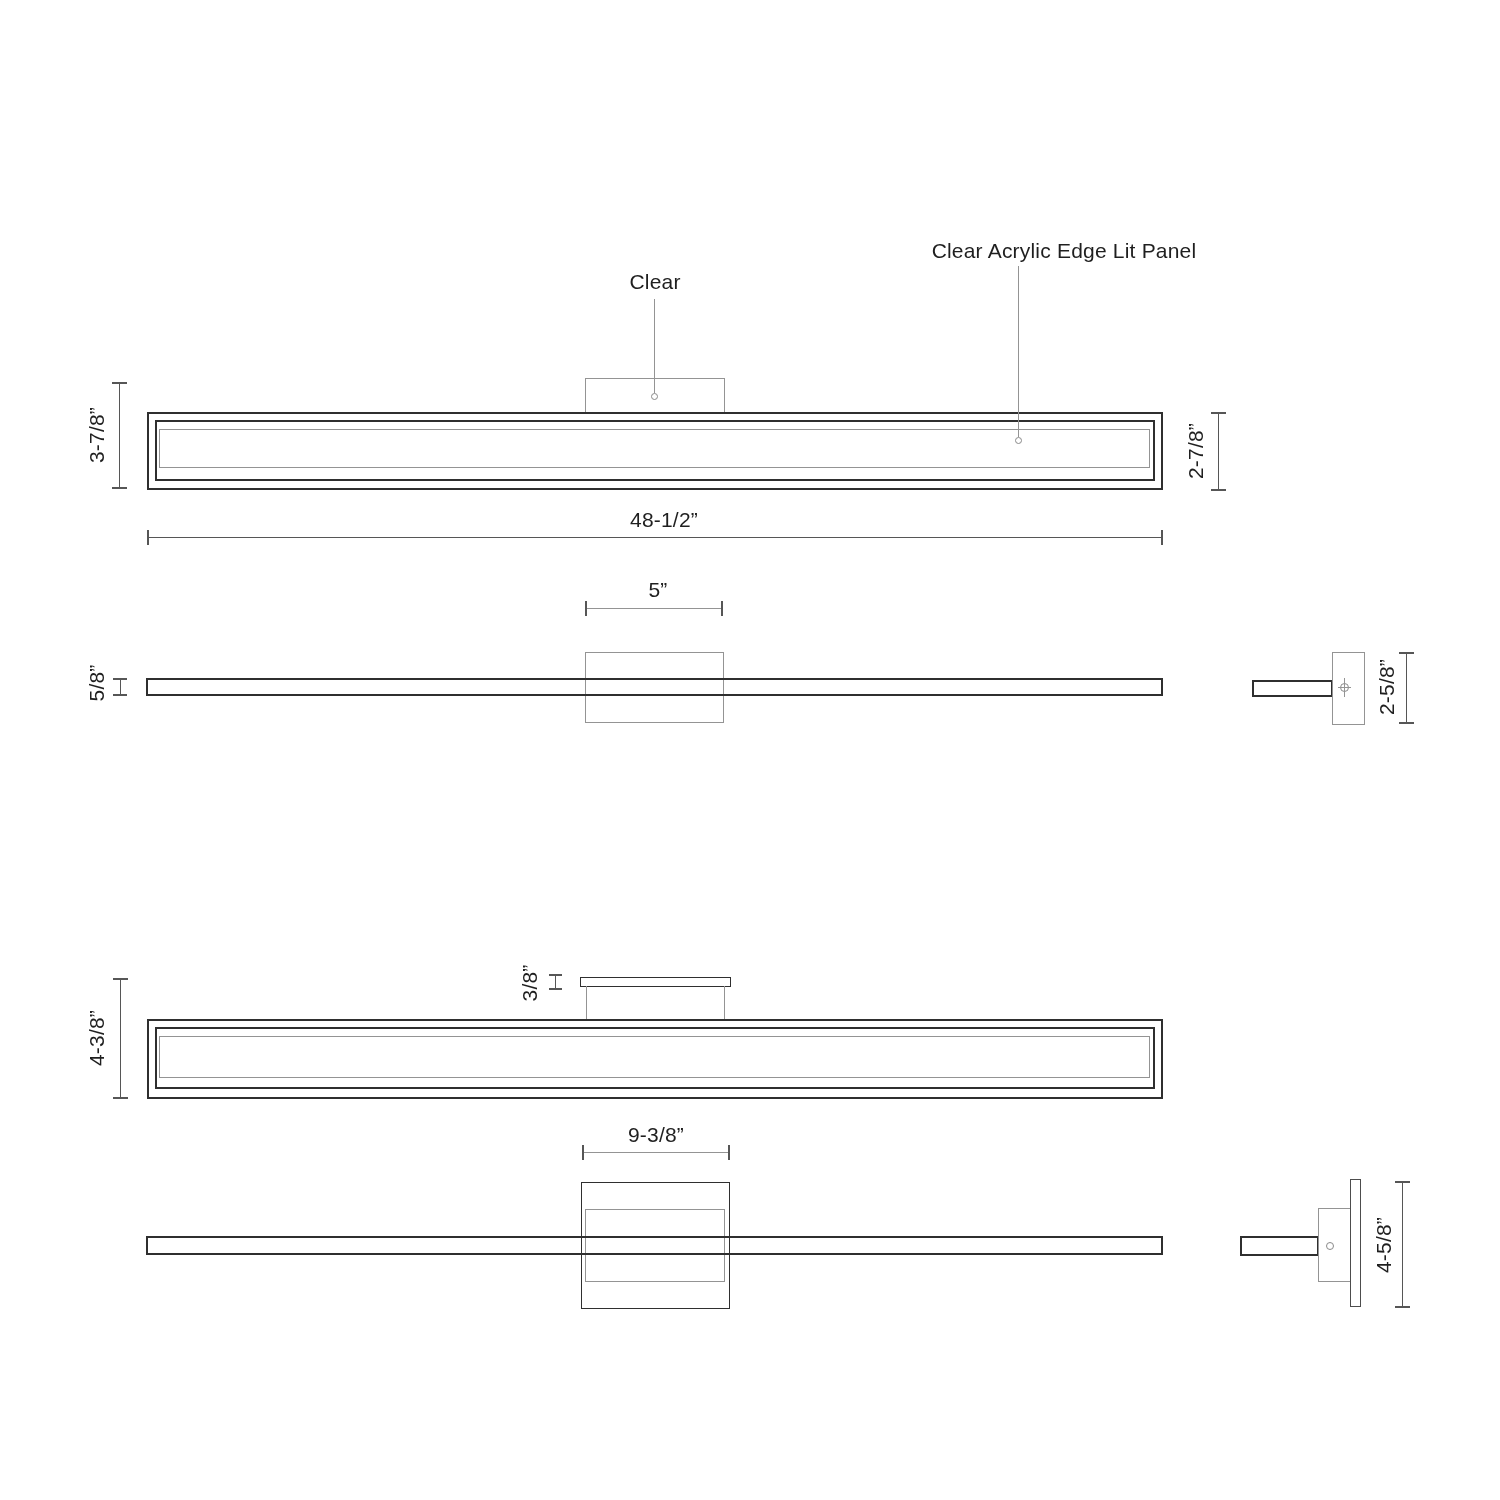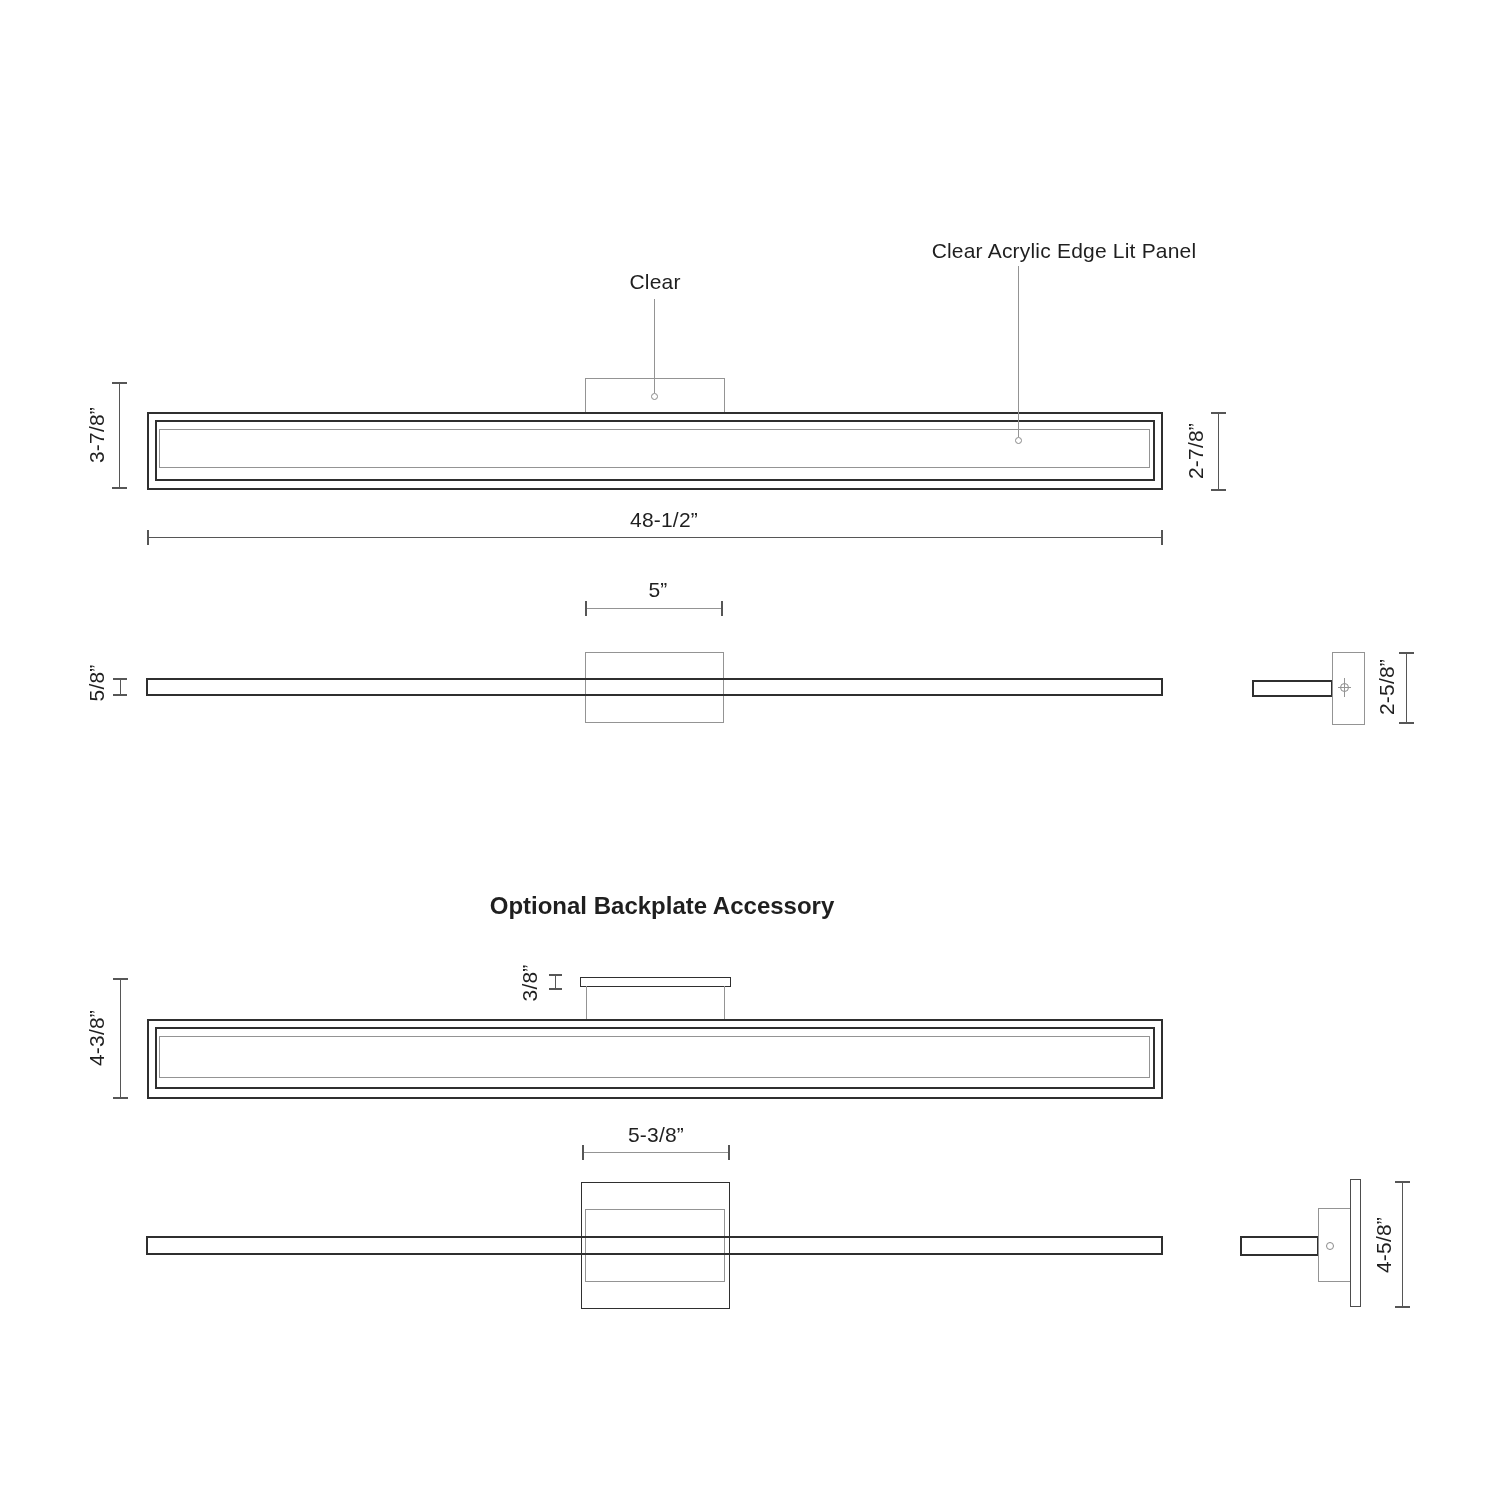--- a/index.html
+++ b/index.html
@@ -84,21 +84,20 @@
   <div class="rect gray" style="left:1332px;top:652px;width:33px;height:73px;"></div>
   <div class="screw-circle" style="left:1340px;top:683px;width:9px;height:9px;"></div>
   <div class="line gray" style="left:1344px;top:678px;width:1px;height:19px;"></div>
   <div class="line gray" style="left:1338px;top:687px;width:13px;height:1px;"></div>
 
   <div class="line" style="left:1406px;top:653px;width:1px;height:70px;"></div>
   <div class="tick" style="left:1399px;top:652px;width:15px;height:2px;"></div>
   <div class="tick" style="left:1399px;top:722px;width:15px;height:2px;"></div>
   <div class="vlabel" style="left:1387px;top:687px;">2-5/8”</div>
 
-  <div class="title" style="left:662px;top:906px;">Optional Backplate Accessory</div>
 
   <div class="rect thin" style="left:580px;top:977px;width:151px;height:10px;"></div>
   <div class="abs" style="left:586px;top:986px;width:139px;height:34px;border-left:1px solid #949494;border-right:1px solid #949494;box-sizing:border-box;"></div>
 
   <div class="line" style="left:555px;top:975px;width:1px;height:15px;"></div>
   <div class="tick" style="left:549px;top:974px;width:13px;height:2px;"></div>
   <div class="tick" style="left:549px;top:988px;width:13px;height:2px;"></div>
   <div class="vlabel" style="left:530px;top:983px;">3/8”</div>
 
   <div class="rect" style="left:147px;top:1019px;width:1016px;height:80px;"></div>
@@ -110,21 +109,21 @@
   <div class="tick" style="left:113px;top:1097px;width:15px;height:2px;"></div>
   <div class="vlabel" style="left:97px;top:1038px;">4-3/8”</div>
 
   <div class="rect" style="left:581px;top:1182px;width:149px;height:127px;border-width:1px;"></div>
   <div class="rect gray" style="left:585px;top:1209px;width:140px;height:73px;"></div>
   <div class="rect" style="left:146px;top:1236px;width:1017px;height:19px;"></div>
 
   <div class="line gray" style="left:582px;top:1152px;width:148px;height:1px;"></div>
   <div class="tick" style="left:582px;top:1145px;width:2px;height:15px;"></div>
   <div class="tick" style="left:728px;top:1145px;width:2px;height:15px;"></div>
-  <div class="hlabel" style="left:656px;top:1135px;">5-3/8”</div>
+  <div class="hlabel" style="left:656px;top:1135px;">9-3/8”</div>
 
   <div class="rect" style="left:1240px;top:1236px;width:79px;height:20px;"></div>
   <div class="rect gray" style="left:1318px;top:1208px;width:33px;height:74px;"></div>
   <div class="rect thin" style="left:1350px;top:1179px;width:11px;height:128px;border-color:#4d4d4d;"></div>
   <div class="screw-circle" style="left:1326px;top:1242px;width:8px;height:8px;"></div>
 
   <div class="line" style="left:1402px;top:1182px;width:1px;height:126px;"></div>
   <div class="tick" style="left:1395px;top:1181px;width:15px;height:2px;"></div>
   <div class="tick" style="left:1395px;top:1306px;width:15px;height:2px;"></div>
   <div class="vlabel" style="left:1384px;top:1245px;">4-5/8”</div>

